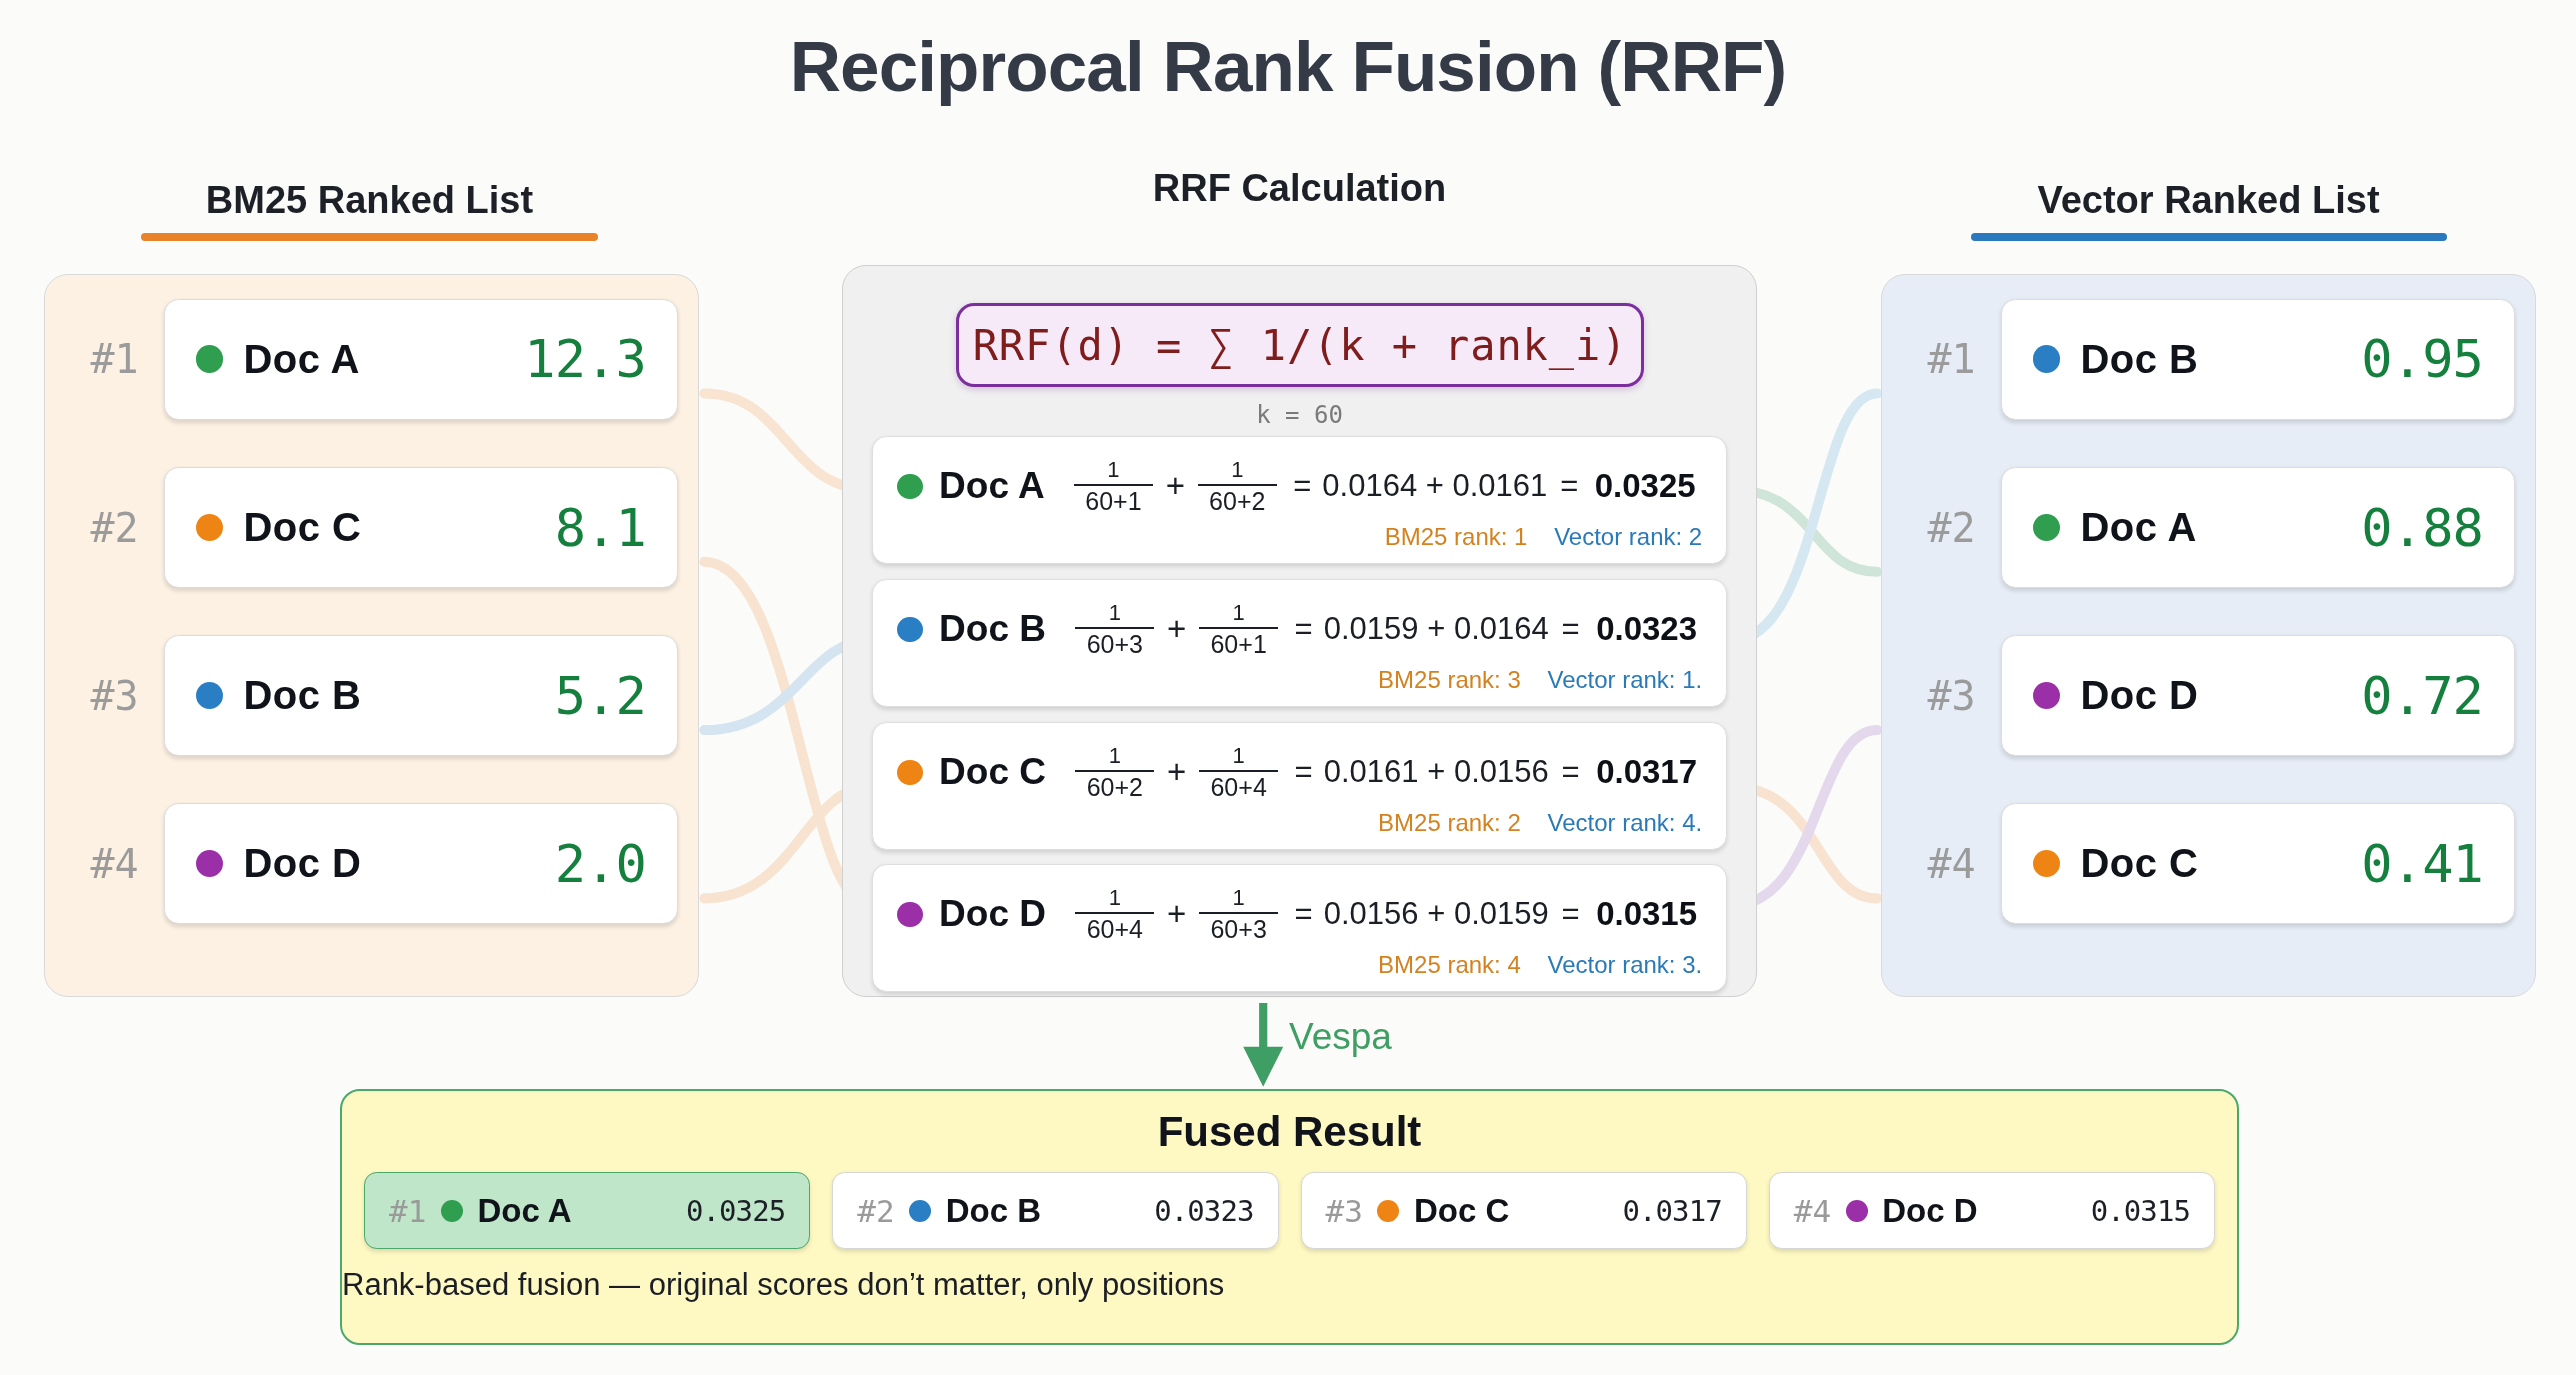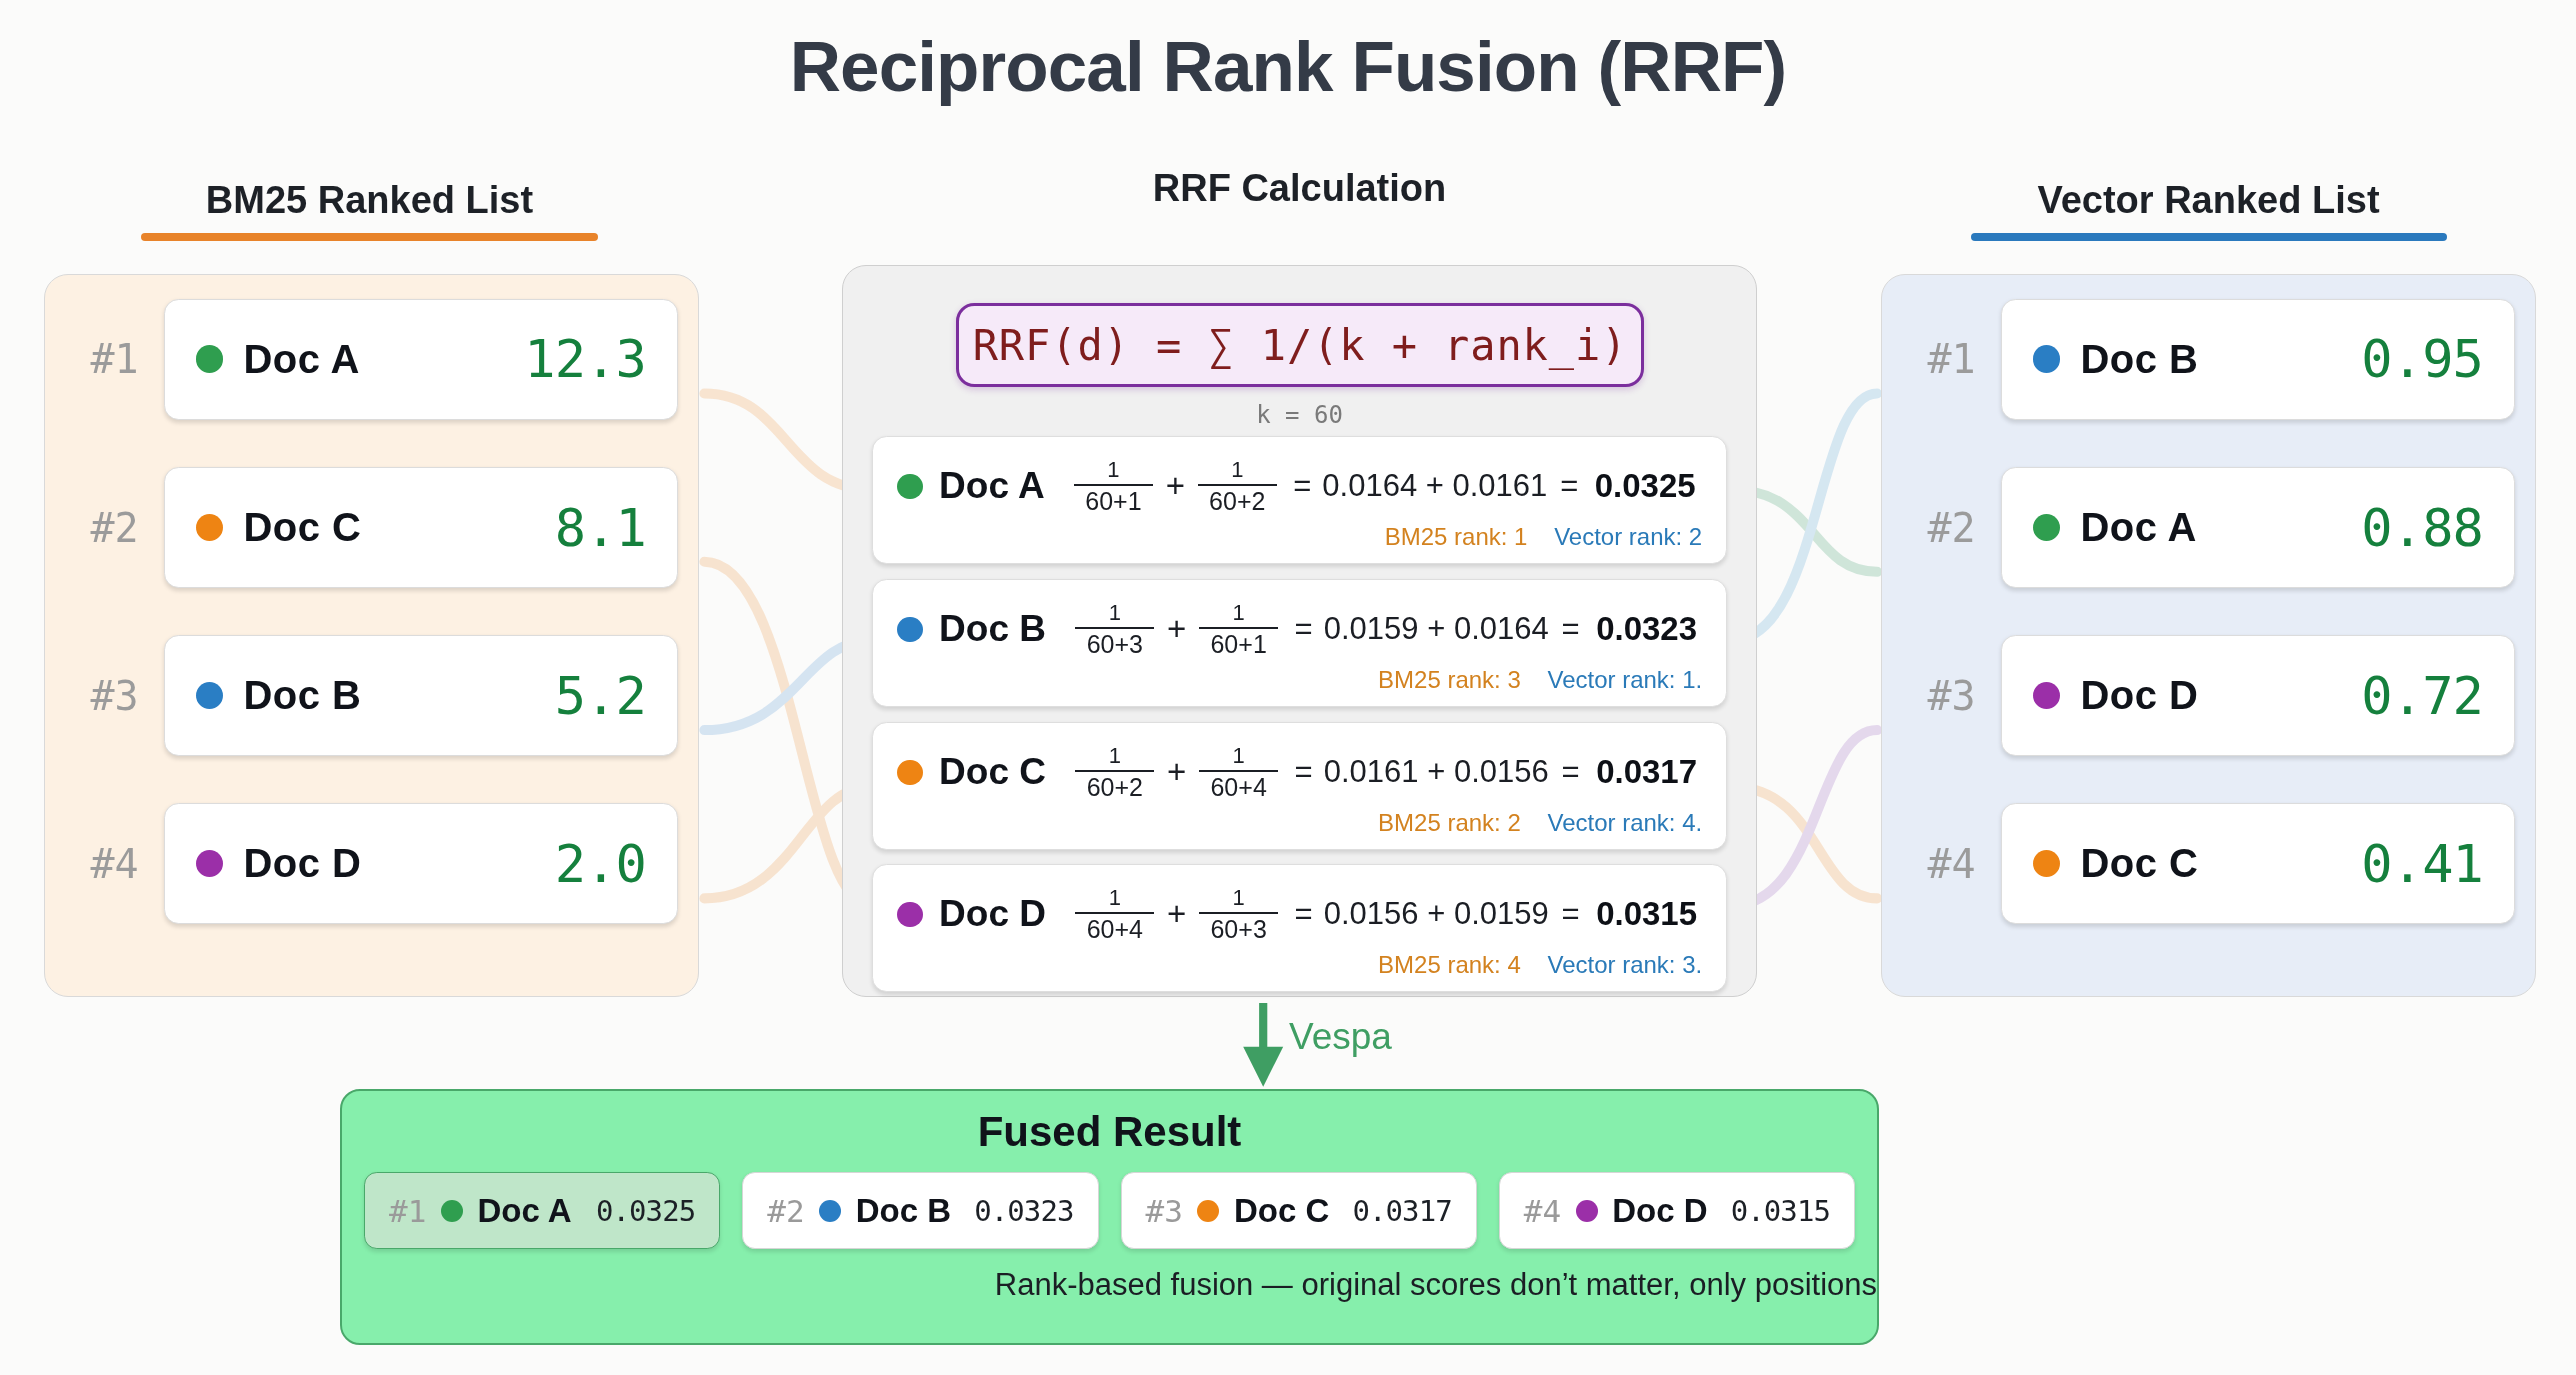--- a/index.html
+++ b/index.html
@@ -139,22 +139,22 @@
 
   
   .arrow-wrap{position:absolute;left:1208px;top:1003px;width:384px;height:101px;}
   .vespa-label{
     position:absolute;left:81px;top:12.8px;
     font-size:37px;font-weight:normal;color:#3f9e63;
   }
 
   
   #panel-fused{
-    position:absolute;left:340px;top:1089px;width:1539px;height:256px;
-    background:#86efac;border:2.7px solid #49a86a;border-radius:20px;
+    position:absolute;left:340px;top:1089px;width:1899px;height:256px;
+    background:#fef9c3;border:2.7px solid #49a86a;border-radius:20px;
     box-sizing:border-box;
   }
   .fused-title{
     text-align:center;font-size:42px;font-weight:bold;color:#10131a;
     padding-top:16.5px;
   }
   .fused-row{
     display:flex;justify-content:center;align-items:center;
     gap:22px;margin-top:16.5px;padding:0 22px;
   }
@@ -171,21 +171,21 @@
     font-family:"DejaVu Sans Mono", monospace;
     font-size:31px;color:#9a9a9a;margin-right:14.6px;
   }
   .fc-dot{width:22px;height:22px;border-radius:50%;flex:0 0 22px;margin-right:14.6px;}
   .fc-name{font-size:33px;font-weight:bold;color:#10131a;flex:1;}
   .fc-score{
     font-family:"DejaVu Sans Mono", monospace;
     font-size:29px;color:#1c2026;letter-spacing:-0.9px;
   }
   .fused-caption{
-    text-align:right;font-size:31px;color:#1b1e24;margin-top:18.3px;
+    text-align:left;font-size:31px;color:#1b1e24;margin-top:18.3px;
   }
 
   
   #links{position:absolute;left:0;top:0;width:2576px;height:1376px;pointer-events:none;}
 </style>
 </head>
 <body>
 
 <div class="stage">
 

